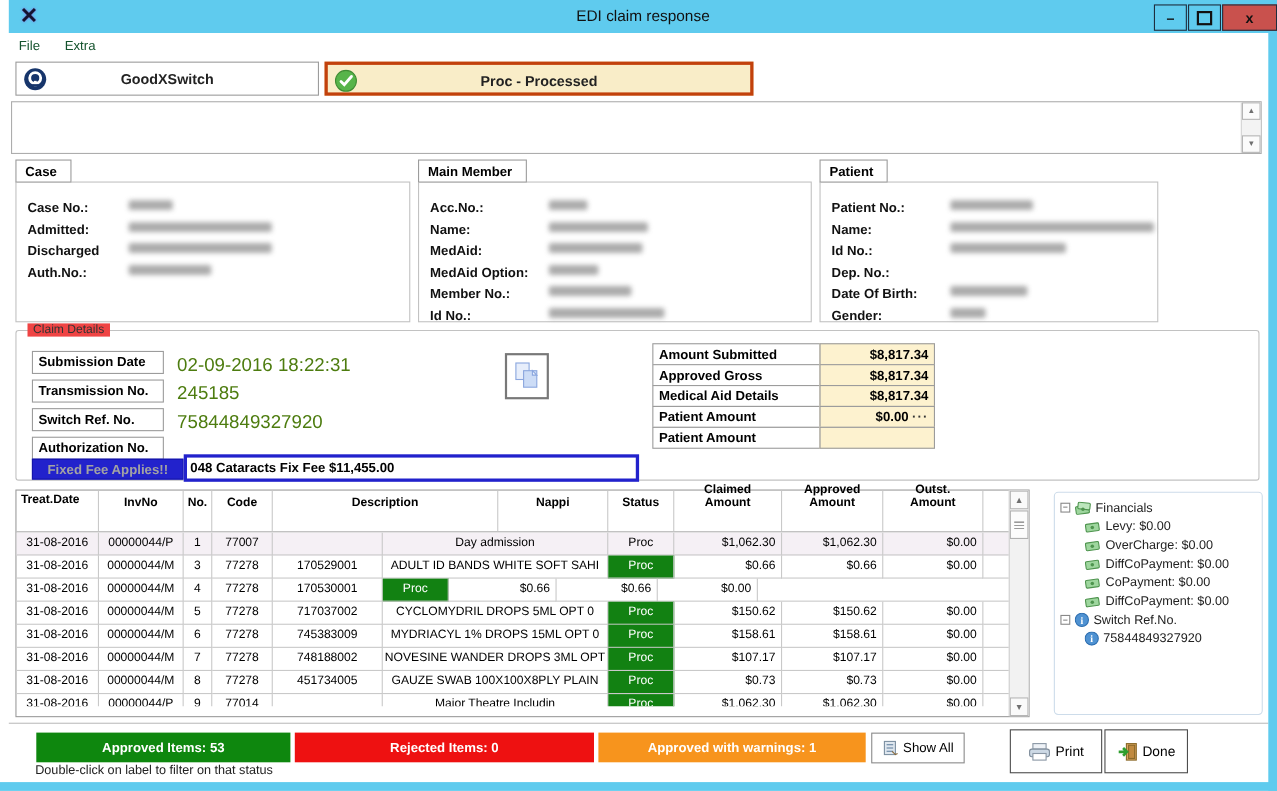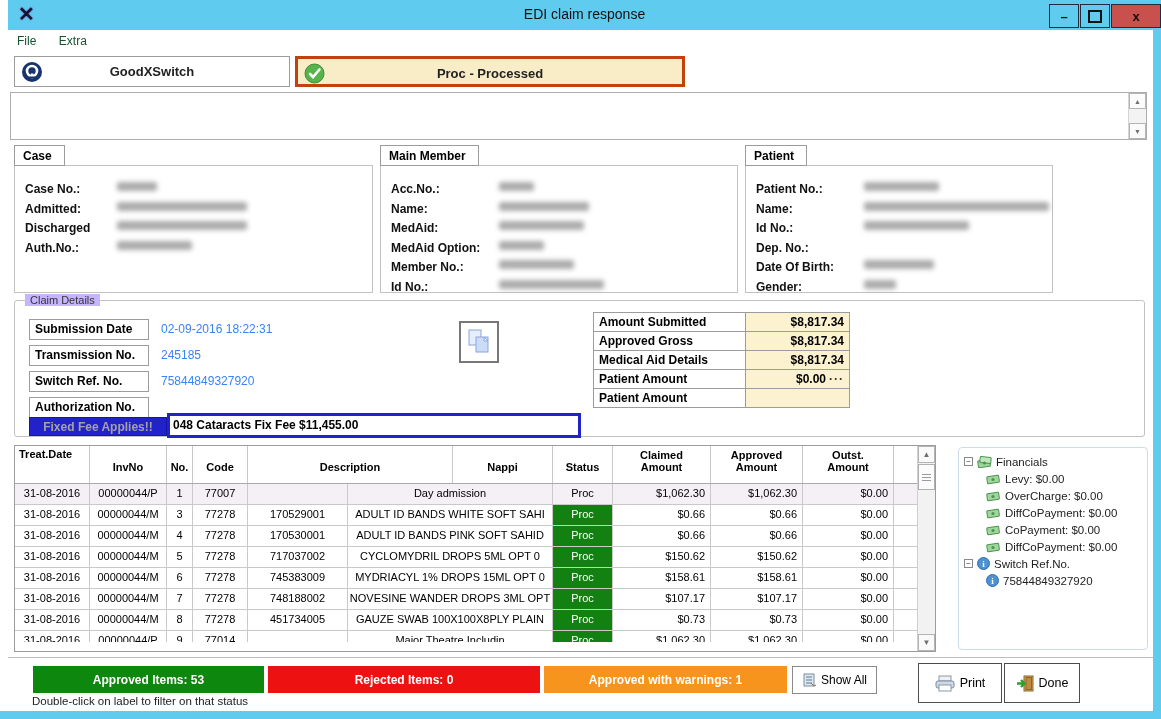--- a/index.html
+++ b/index.html
@@ -48,41 +48,41 @@
   .panel-tab{position:absolute;top:0;left:0;height:21px;border:1px solid #9c9c9c;background:#fff;box-sizing:border-box;
              font-weight:bold;font-size:12px;padding:3px 12px 0 8px;z-index:2;}
   .panel-body{position:absolute;top:20px;left:0;right:0;bottom:0;border:1px solid #c2c2c2;background:#fff;box-sizing:border-box;padding-top:16px;}
   .prow{height:19.5px;margin-left:10px;display:flex;align-items:flex-start;}
   .flabel{font-weight:bold;font-size:12px;color:#111;flex:0 0 auto;}
   .p-case .flabel{width:92px;} .p-member .flabel{width:108px;} .p-patient .flabel{width:108px;}
   .redact{display:inline-block;height:9px;background:#8f8f8f;border-radius:2px;filter:blur(2.5px);opacity:.75;}
 
   
   .claim-group{position:absolute;left:14px;top:300px;width:1131px;height:137px;border:1px solid #c2c2c2;border-radius:3px;box-sizing:border-box;}
-  .legend{position:absolute;top:-7px;left:10px;background:#c4b5fd;padding:0 5px;font-size:11px;color:#333;}
+  .legend{position:absolute;top:-7px;left:10px;background:#ef4444;padding:0 5px;font-size:11px;color:#333;}
   .cd-label{position:absolute;left:14px;width:120px;height:21px;border:1px solid #9c9c9c;background:#fff;box-sizing:border-box;
             font-weight:bold;font-size:12px;line-height:19px;padding-left:5px;}
-  .cd-value{position:absolute;left:146px;font-size:12px;color:#3b82f6;}
+  .cd-value{position:absolute;left:146px;font-size:17px;color:#4d7c0f;}
   .ff-label{position:absolute;left:14px;top:116px;width:138px;height:19px;background:var(--ff-blue);color:#a3a3a3;
             font-weight:bold;font-size:12px;text-align:center;line-height:19px;border:1px solid #1515aa;box-sizing:border-box;}
   .ff-value{position:absolute;left:152px;top:112px;width:414px;height:25px;border:3px solid var(--ff-blue);background:#fff;
             box-sizing:border-box;font-weight:bold;font-size:12px;line-height:19px;padding-left:3px;white-space:nowrap;overflow:hidden;}
   .copy-btn{position:absolute;left:444px;top:20px;width:40px;height:42px;border:2px solid #787878;background:#fff;box-sizing:border-box;
             display:flex;align-items:center;justify-content:center;}
   .amt-label{position:absolute;left:578px;width:153px;height:20px;border:1px solid #9c9c9c;background:#fff;box-sizing:border-box;
              font-weight:bold;font-size:12px;line-height:18px;padding-left:5px;}
   .amt-value{position:absolute;left:730px;width:105px;height:20px;border:1px solid #9c9c9c;background:var(--amt-tan);box-sizing:border-box;
              font-weight:bold;font-size:12px;line-height:18px;text-align:right;padding-right:5px;}
   .dots{font-weight:bold;letter-spacing:1px;padding-left:3px;color:#333;}
 
   
   .tablebox{position:absolute;left:14px;top:445px;width:922px;height:207px;border:1px solid #9c9c9c;background:#fff;box-sizing:border-box;}
   .thead{display:flex;height:37px;border-bottom:1px solid #a9a9a9;width:903px;}
   .hcell{box-sizing:border-box;border-right:1px solid var(--grid);font-weight:bold;font-size:11px;white-space:pre-line;
-         display:flex;align-items:flex-end;justify-content:center;padding-bottom:10px;line-height:12px;text-align:center;}
+         display:flex;align-items:flex-end;justify-content:center;padding-bottom:20px;line-height:12px;text-align:center;}
   .hcell.top{align-items:flex-start;justify-content:flex-start;padding:2px 0 0 4px;}
   .grid-viewport{height:158px;overflow:hidden;width:903px;}
   .trow{display:flex;height:21px;justify-content:center;}
   .trow.first{background:#f5f0f5;}
   .cell{box-sizing:border-box;border-right:1px solid var(--grid);border-bottom:1px solid var(--grid);
         font-size:11px;line-height:19px;overflow:hidden;white-space:nowrap;text-align:center;height:21px;}
   .c0{width:75px;} .c1{width:77px;} .c2{width:26px;} .c3{width:55px;} .c4{width:100px;}
   .c5{width:205px;} .c6{width:60px;} .c7{width:98px;} .c8{width:92px;} .c9{width:91px;} .c10{flex:1;border-right:none;}
   .cell.amt{text-align:right;padding-right:5px;}
   .st-green{background:var(--proc-green);color:#fff;}
@@ -321,21 +321,20 @@
           <div class="cell c8 amt">$0.66</div>
           <div class="cell c9 amt">$0.00</div>
           <div class="cell c10"></div>
         </div>
         <div class="trow">
           <div class="cell c0">31-08-2016</div>
           <div class="cell c1">00000044/M</div>
           <div class="cell c2">4</div>
           <div class="cell c3">77278</div>
           <div class="cell c4">170530001</div>
-          <div class="cell c5">ADULT ID BANDS PINK SOFT SAHID</div>
           <div class="cell c6 st-green">Proc</div>
           <div class="cell c7 amt">$0.66</div>
           <div class="cell c8 amt">$0.66</div>
           <div class="cell c9 amt">$0.00</div>
           <div class="cell c10"></div>
         </div>
         <div class="trow">
           <div class="cell c0">31-08-2016</div>
           <div class="cell c1">00000044/M</div>
           <div class="cell c2">5</div>

